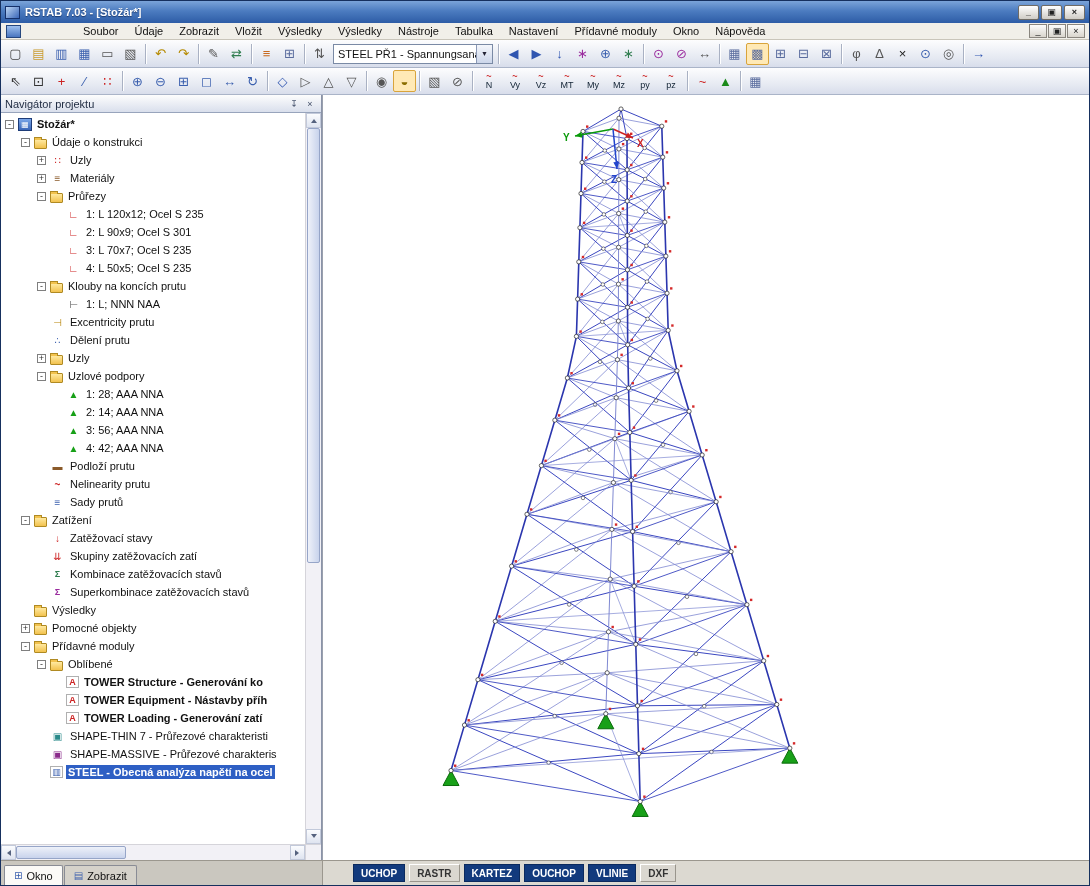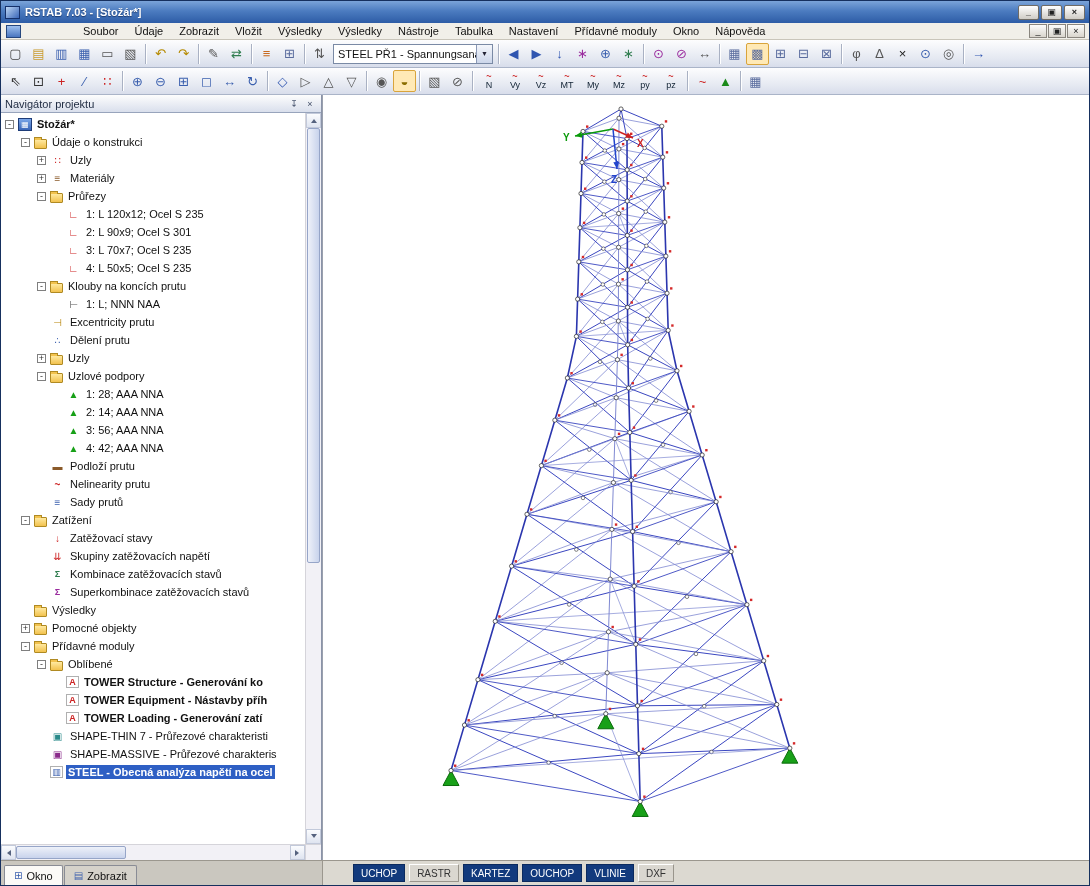--- a/index.html
+++ b/index.html
@@ -102,21 +102,21 @@
   #tower-svg text{font-family:"Liberation Sans","DejaVu Sans",sans-serif;}
   
   .bottom-strip{height:25px;flex:none;display:flex;align-items:center;background:#dcd9d1;border-top:1px solid #9b978e;}
   .tabs-zone{width:322px;flex:none;align-self:stretch;display:flex;align-items:flex-end;padding:0 0 0 3px;
     background:#cac7bf;border-right:1px solid #9b978e;}
   .tab{height:20px;display:flex;align-items:center;gap:4px;padding:0 9px;margin-right:1px;
     border:1px solid #898c95;border-bottom:none;border-radius:2px 2px 0 0;background:#d5d2ca;}
   .tab.active{background:#fbfaf7;}
   .tab .ticon{font-size:10px;color:#3a5fae;}
   .toggles-zone{display:flex;align-items:center;margin-left:30px;}
-  .tg{display:inline-flex;align-items:center;height:17px;padding:8px 7px;margin-right:4px;font-size:10px;font-weight:normal;}
+  .tg{display:inline-flex;align-items:center;height:17px;padding:8px 7px;margin-right:4px;font-size:10px;font-weight:bold;}
   .tg.on{background:#123a7d;color:#fff;border:1px solid #0b2a5e;}
   .tg.off{background:#dad7d0;color:#333;border:1px solid #99958c;border-top-color:#fff;border-left-color:#fff;}
   .coords-zone{margin-left:auto;display:flex;align-items:center;padding-right:8px;}
   .sbitem{padding:0 8px;white-space:nowrap;}
   .sbdiv{width:1px;height:15px;background:#9b978e;box-shadow:1px 0 0 #fff;}
   
   .statusline{height:23px;flex:none;display:flex;align-items:center;background:#e8e5de;padding:2px 3px;border-top:1px solid #fff;}
   .statusfield{flex:1;height:17px;display:flex;align-items:center;padding:0 6px;background:#e8e5de;
     border:1px solid #9b978e;border-bottom-color:#fff;border-right-color:#fff;}
 </style>
@@ -393,21 +393,21 @@
               <span class="lbl">Zatížení</span>
             </div>
             <div class="trow" style="padding-left: 36px;">
               <span class="exp-sp"></span>
               <span class="tico tico-loadcase">↓</span>
               <span class="lbl">Zatěžovací stavy</span>
             </div>
             <div class="trow" style="padding-left: 36px;">
               <span class="exp-sp"></span>
               <span class="tico tico-loadgroup">⇊</span>
-              <span class="lbl">Skupiny zatěžovacích napětí</span>
+              <span class="lbl">Skupiny zatěžovacích zatí</span>
             </div>
             <div class="trow" style="padding-left: 36px;">
               <span class="exp-sp"></span>
               <span class="tico tico-loadcombo">Σ</span>
               <span class="lbl">Kombinace zatěžovacích stavů</span>
             </div>
             <div class="trow" style="padding-left: 36px;">
               <span class="exp-sp"></span>
               <span class="tico tico-loadsuper">Σ</span>
               <span class="lbl">Superkombinace zatěžovacích stavů</span>

